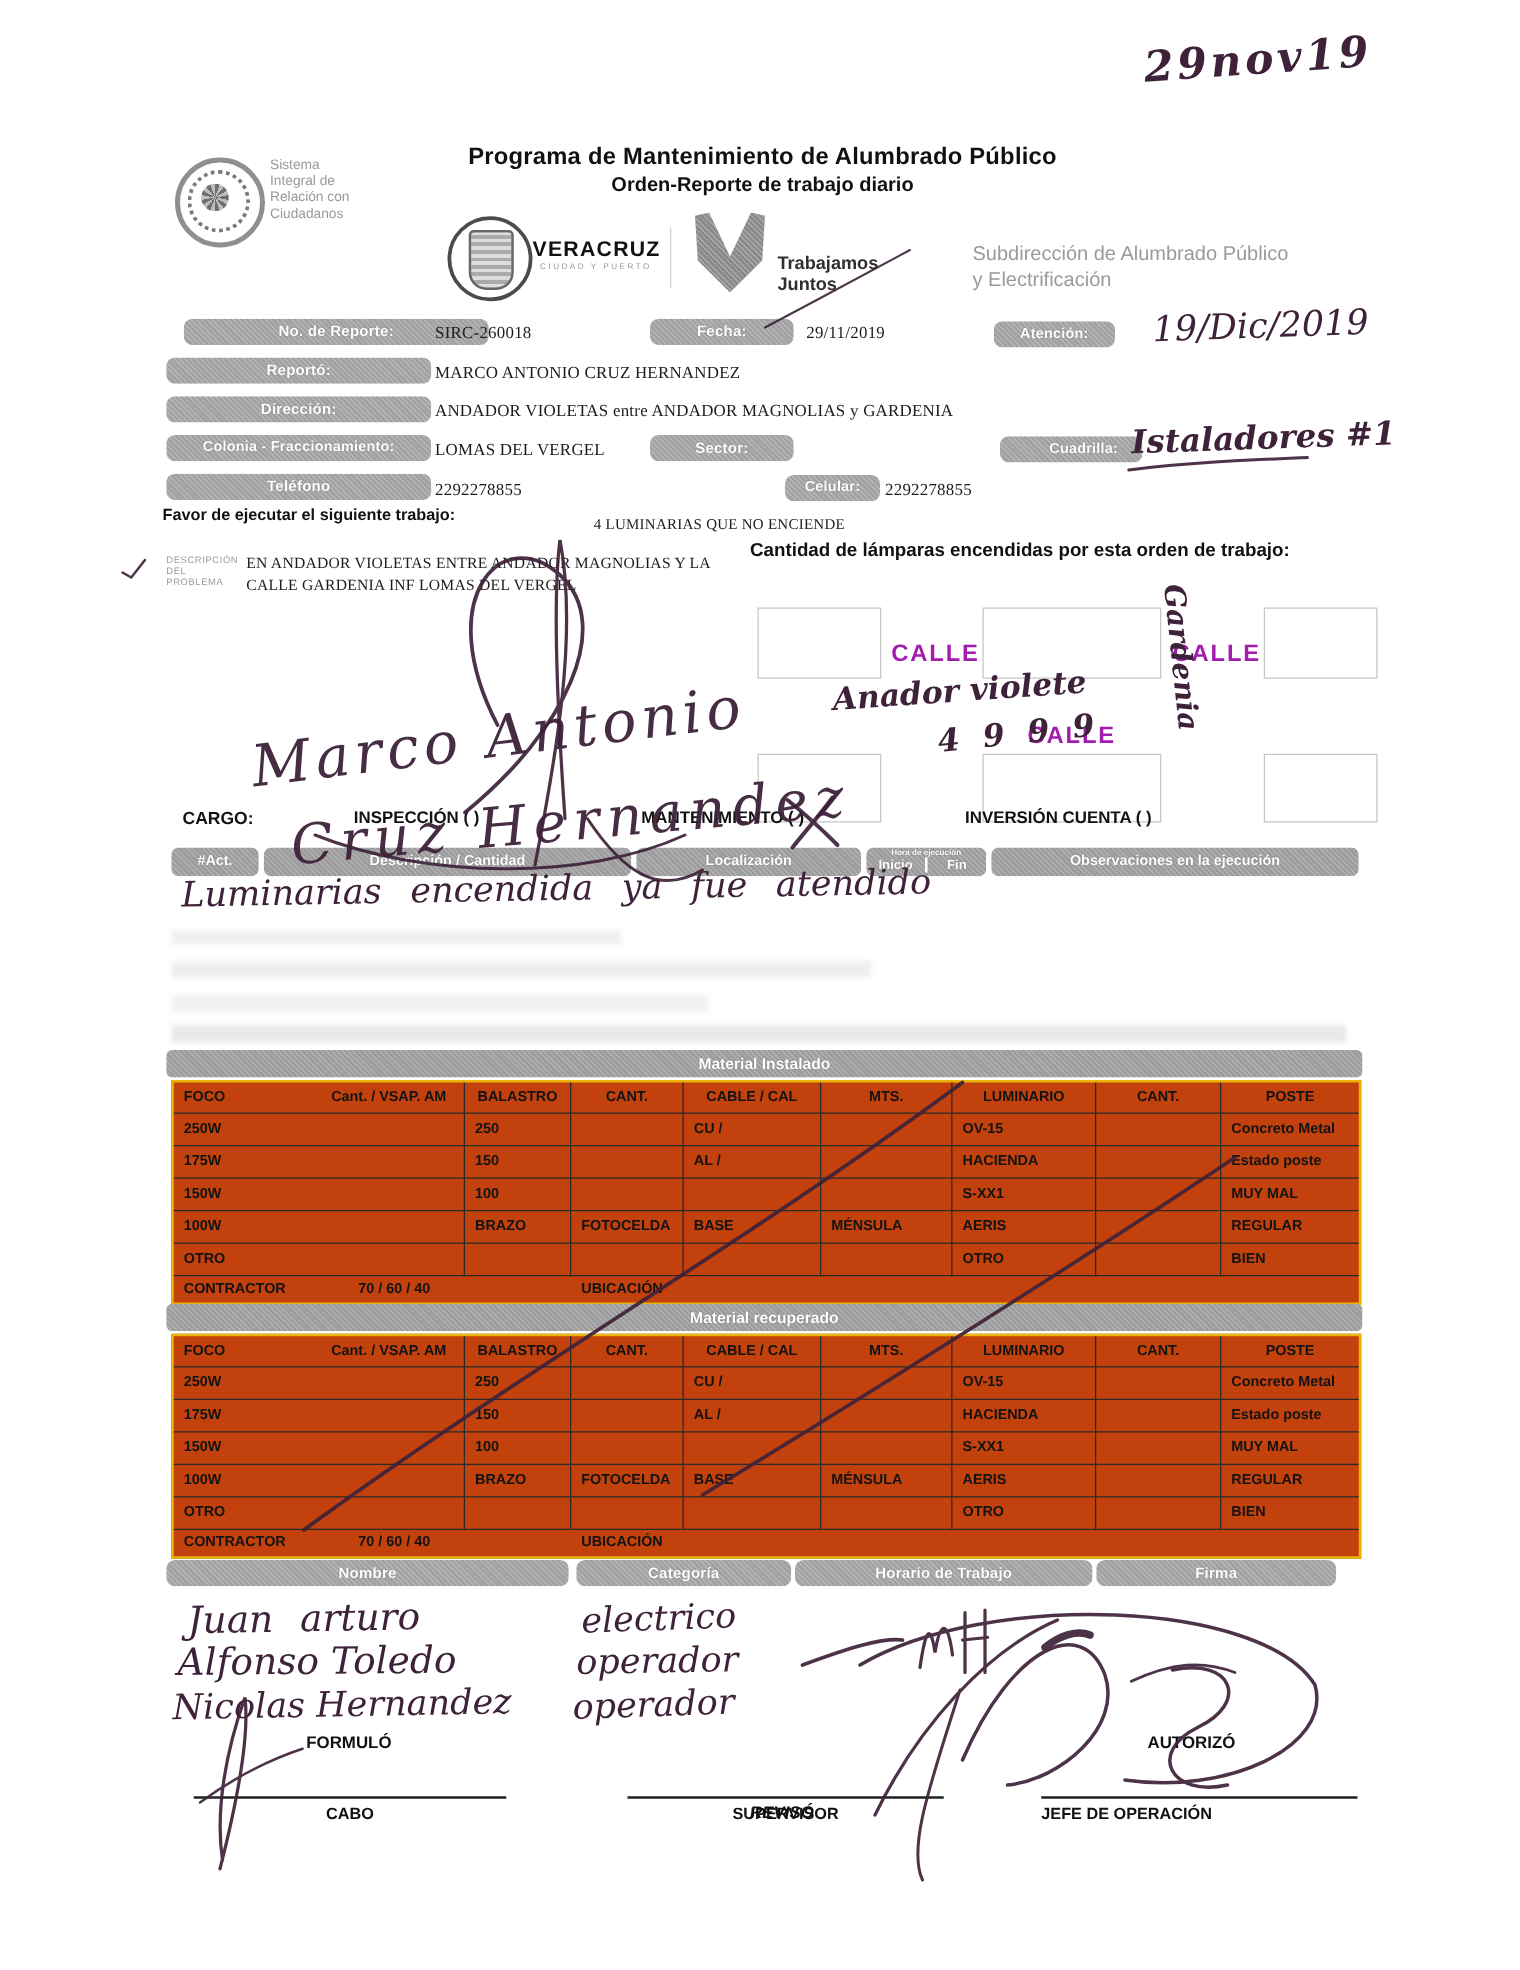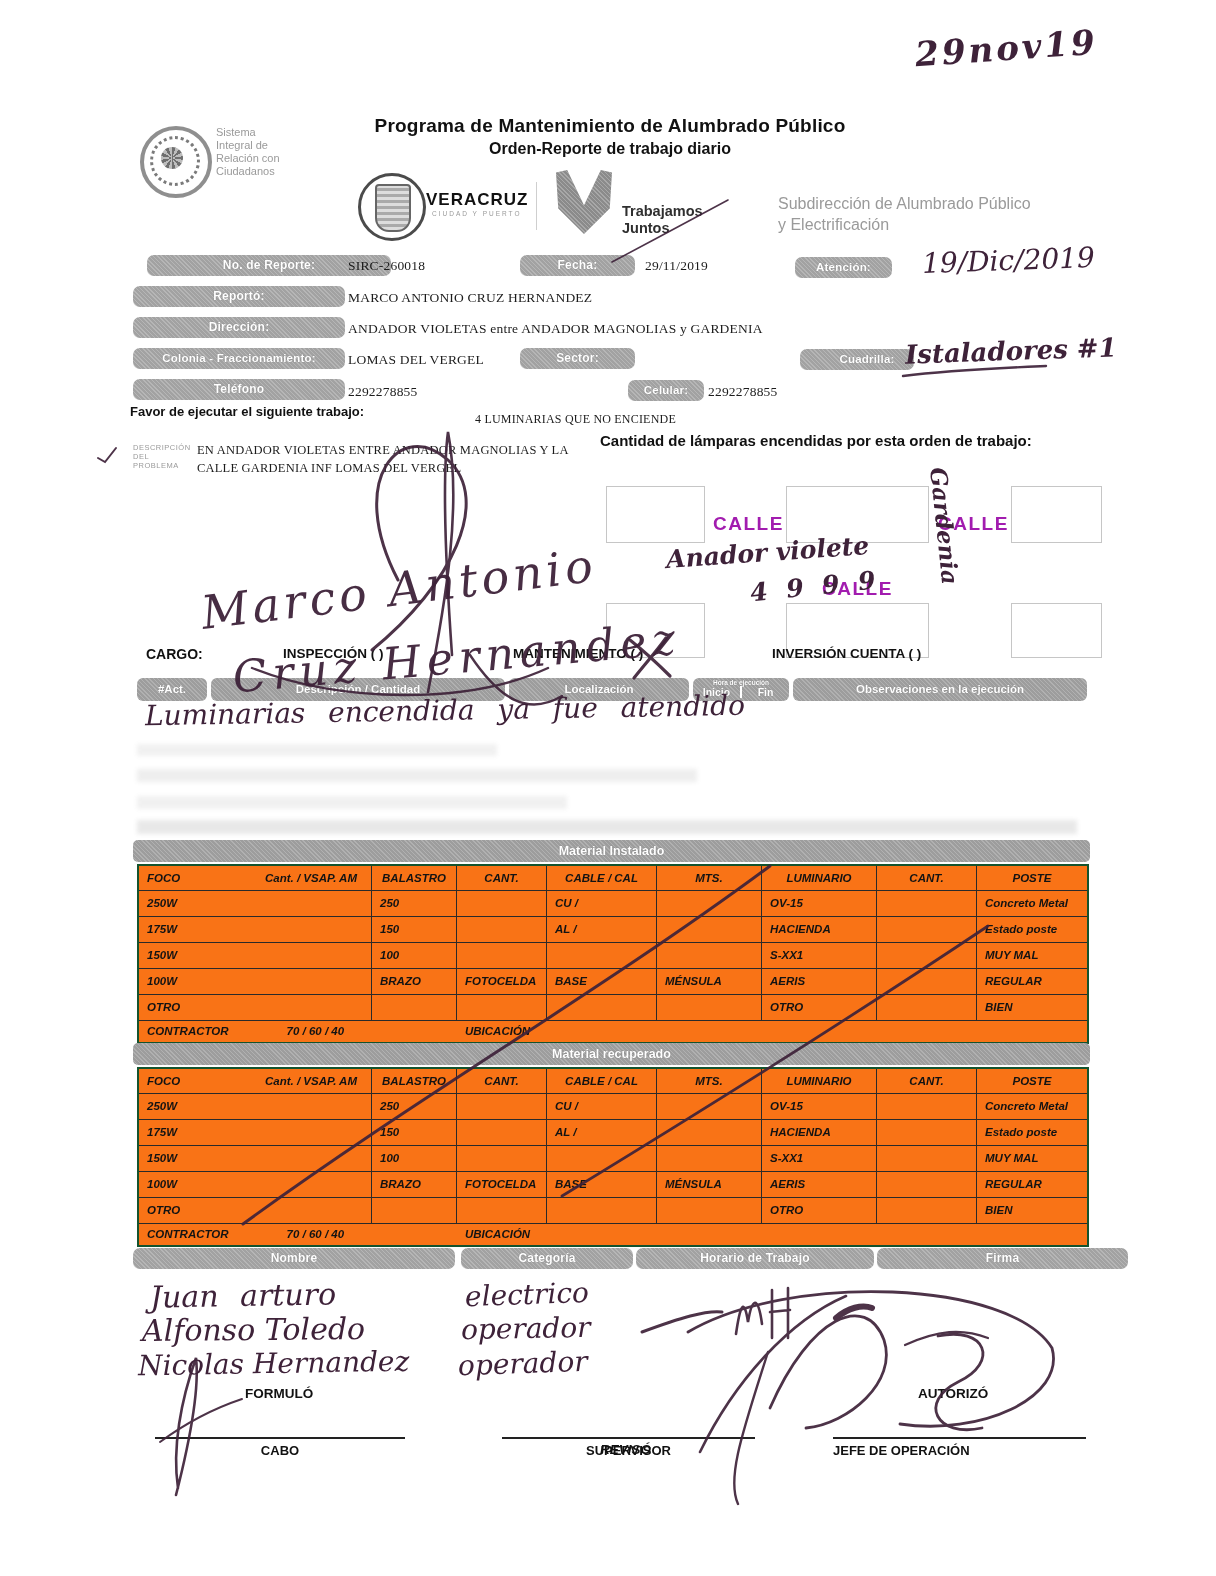--- a/index.html
+++ b/index.html
@@ -17,21 +17,21 @@
   .graytxt{color:#9a9a9a;}
   
   .seg{background:#9d9d9d;background-image:repeating-linear-gradient(45deg,rgba(255,255,255,.2) 0 1px,transparent 1px 3px);
        color:#fff;font-weight:700;font-size:11.5px;line-height:23px;text-align:center;border-radius:6px;
        text-shadow:0 0 1px rgba(0,0,0,.35);}
   .bar-title{background:#9d9d9d;background-image:repeating-linear-gradient(45deg,rgba(255,255,255,.2) 0 1px,transparent 1px 3px);
        color:#fff;font-weight:700;font-size:12.5px;line-height:22px;text-align:center;border-radius:5px;
        text-shadow:0 0 1px rgba(0,0,0,.4);}
   
   .mat-grid{display:grid;grid-template-columns:233px 85px 90px 110px 105px 115px 100px 110px;
-            border:2px solid #14532d;background:#f97316;font-style:italic;}
+            border:2px solid #eab308;background:#c2410c;}
   .mat-grid .cell{border-right:1.4px solid #2a2a2a;border-bottom:1.4px solid #2a2a2a;
             font-weight:700;font-size:11.5px;color:#131313;padding:6px 6px 5px 8px;min-height:14px;}
   .mat-grid .cell:nth-child(8n){border-right:none;}
   .mat-grid .head{display:flex;align-items:center;justify-content:center;text-align:center;padding:5px 4px;}
   .mat-grid .head.wide{justify-content:space-between;padding:5px 14px 5px 8px;}
   .mat-grid .foot1{grid-column:1/3;display:flex;gap:58px;border-bottom:none;border-right:none;padding:4px 6px 3px 8px;}
   .mat-grid .foot2{grid-column:3/9;border-bottom:none;border-right:none;padding:4px 6px 3px 8px;}
   
   .blk{position:absolute;border:1.5px solid #c6c6c6;}
   .calle{position:absolute;font-weight:700;font-size:19px;letter-spacing:1.5px;color:#a21caf;}
@@ -285,21 +285,21 @@
           <div>CONTRACTOR</div>
           <div>70 / 60 / 40</div>
         </div>
         <div class="cell foot2">UBICACIÓN</div>
       </div>
     </div>
 
   <div class="abs pill" style="left:133px;top:1248px;width:322px;">Nombre</div>
   <div class="abs pill" style="left:461px;top:1248px;width:172px;">Categoría</div>
   <div class="abs pill" style="left:636px;top:1248px;width:238px;">Horario de Trabajo</div>
-  <div class="abs pill" style="left:877px;top:1248px;width:251px;">Firma</div>
+  <div class="abs pill" style="left:877px;top:1248px;width:192px;">Firma</div>
 
   <div class="abs ink" style="left:150px;top:1278px;font-size:30px;word-spacing:12px;transform:rotate(-1deg);">Juan arturo</div>
   <div class="abs ink" style="left:142px;top:1312px;font-size:30px;transform:rotate(-.5deg);">Alfonso Toledo</div>
   <div class="abs ink" style="left:138px;top:1347px;font-size:28px;transform:rotate(-1deg);">Nicolas Hernandez</div>
   <div class="abs ink" style="left:465px;top:1278px;font-size:28px;transform:rotate(-2deg);">electrico</div>
   <div class="abs ink" style="left:461px;top:1312px;font-size:28px;transform:rotate(-1deg);">operador</div>
   <div class="abs ink" style="left:458px;top:1347px;font-size:28px;transform:rotate(-2deg);">operador</div>
 
   <div class="abs boldlbl" style="left:245px;top:1386px;font-size:13.5px;">FORMULÓ</div>
   <div class="abs boldlbl" style="left:600px;top:1442px;font-size:13.5px;font-style:italic;">REVISÓ</div>

